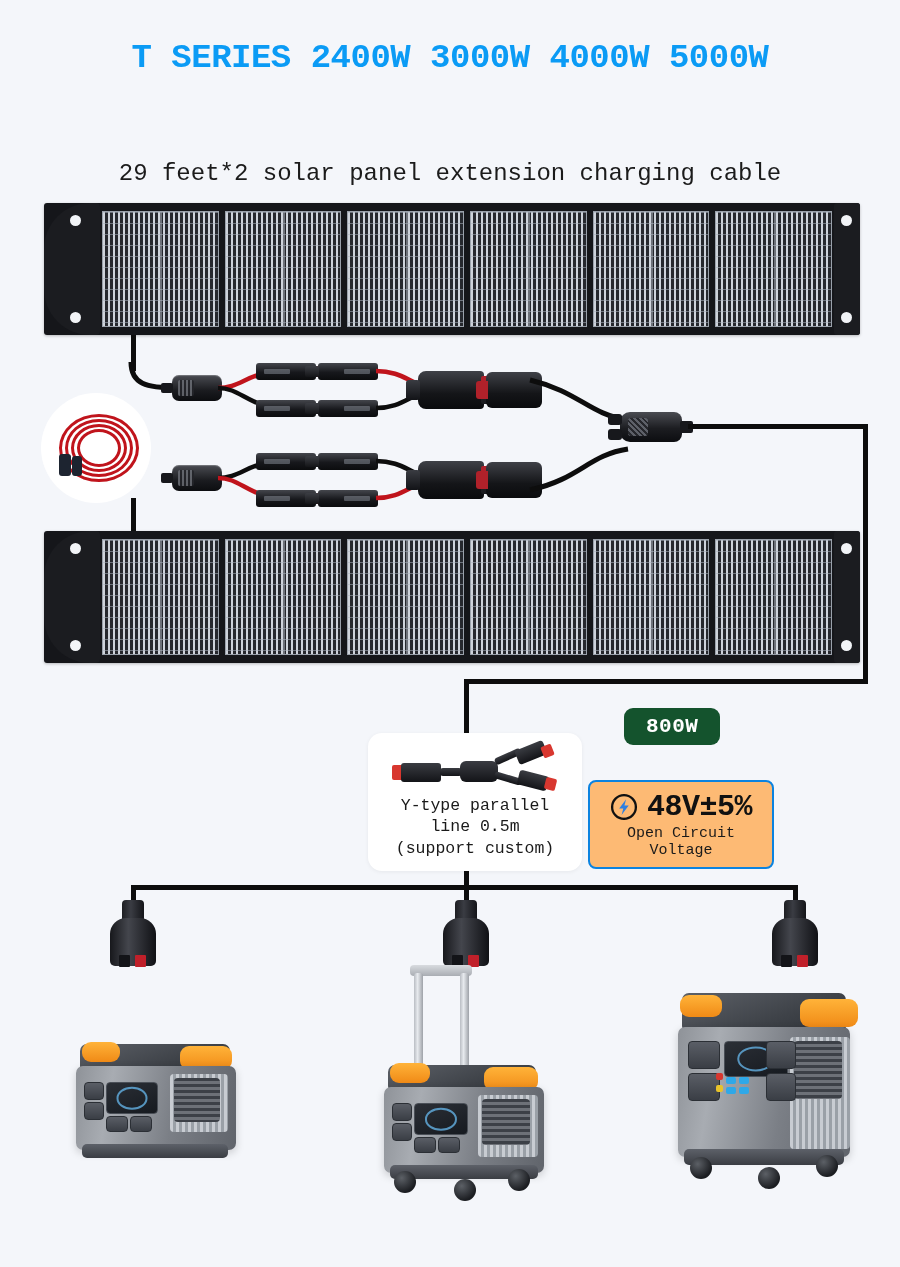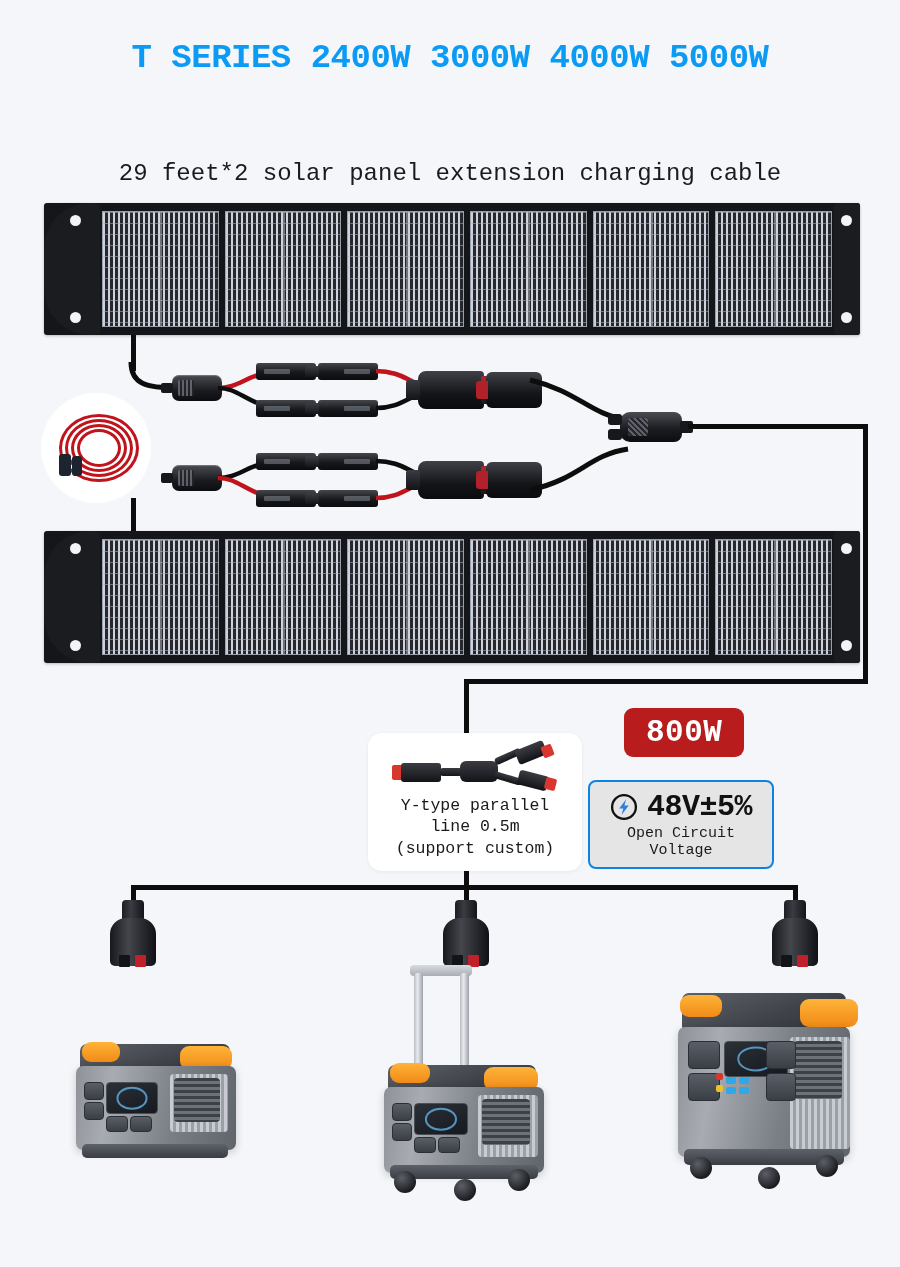--- a/index.html
+++ b/index.html
@@ -196,36 +196,36 @@
   .merge .ear.t{top:2px;}
   .merge .ear.b{bottom:2px;}
   .merge .out{
     position:absolute;right:-11px;top:9px;width:13px;height:12px;
     background:#17181c;border-radius:2px;
   }
 
   
   .badge-800{
     position:absolute;
-    background:#b91c1c;color:#fff;border-radius:9px;
-    font-size:31px;font-weight:bold;
+    background:#14532d;color:#fff;border-radius:9px;
+    font-size:21px;font-weight:bold;
     padding:7px 22px;letter-spacing:.5px;
   }
   .ycard{
     position:absolute;background:#fff;border-radius:14px;
     text-align:center;padding:10px 12px 12px;
     box-shadow:0 1px 4px rgba(0,0,0,.06);
   }
   .ycard .ylabel{font-size:16.5px;line-height:1.3;color:#1a1a1a;}
   .yart{position:relative;height:44px;margin:2px auto 6px;width:170px;}
   .yseg{position:absolute;background:linear-gradient(180deg,#3a3c42,#131418);border-radius:3px;}
   .ytip{position:absolute;background:#d8372f;border-radius:2px;}
 
   .volt-box{
-    position:absolute;background:#e5e5e5;
+    position:absolute;background:#fdba74;
     border:2px solid #0b83e0;border-radius:8px;
     text-align:center;padding:8px 16px 8px;
   }
   .volt-row{display:flex;align-items:center;justify-content:center;gap:9px;}
   .volt-val{font-size:30px;font-weight:bold;color:#111;letter-spacing:-.5px;}
   .volt-sub{font-size:15px;color:#1a1a1a;margin-top:1px;}
   .bolt-ic{width:28px;height:28px;flex:0 0 28px;}
 
   
   .plug{

